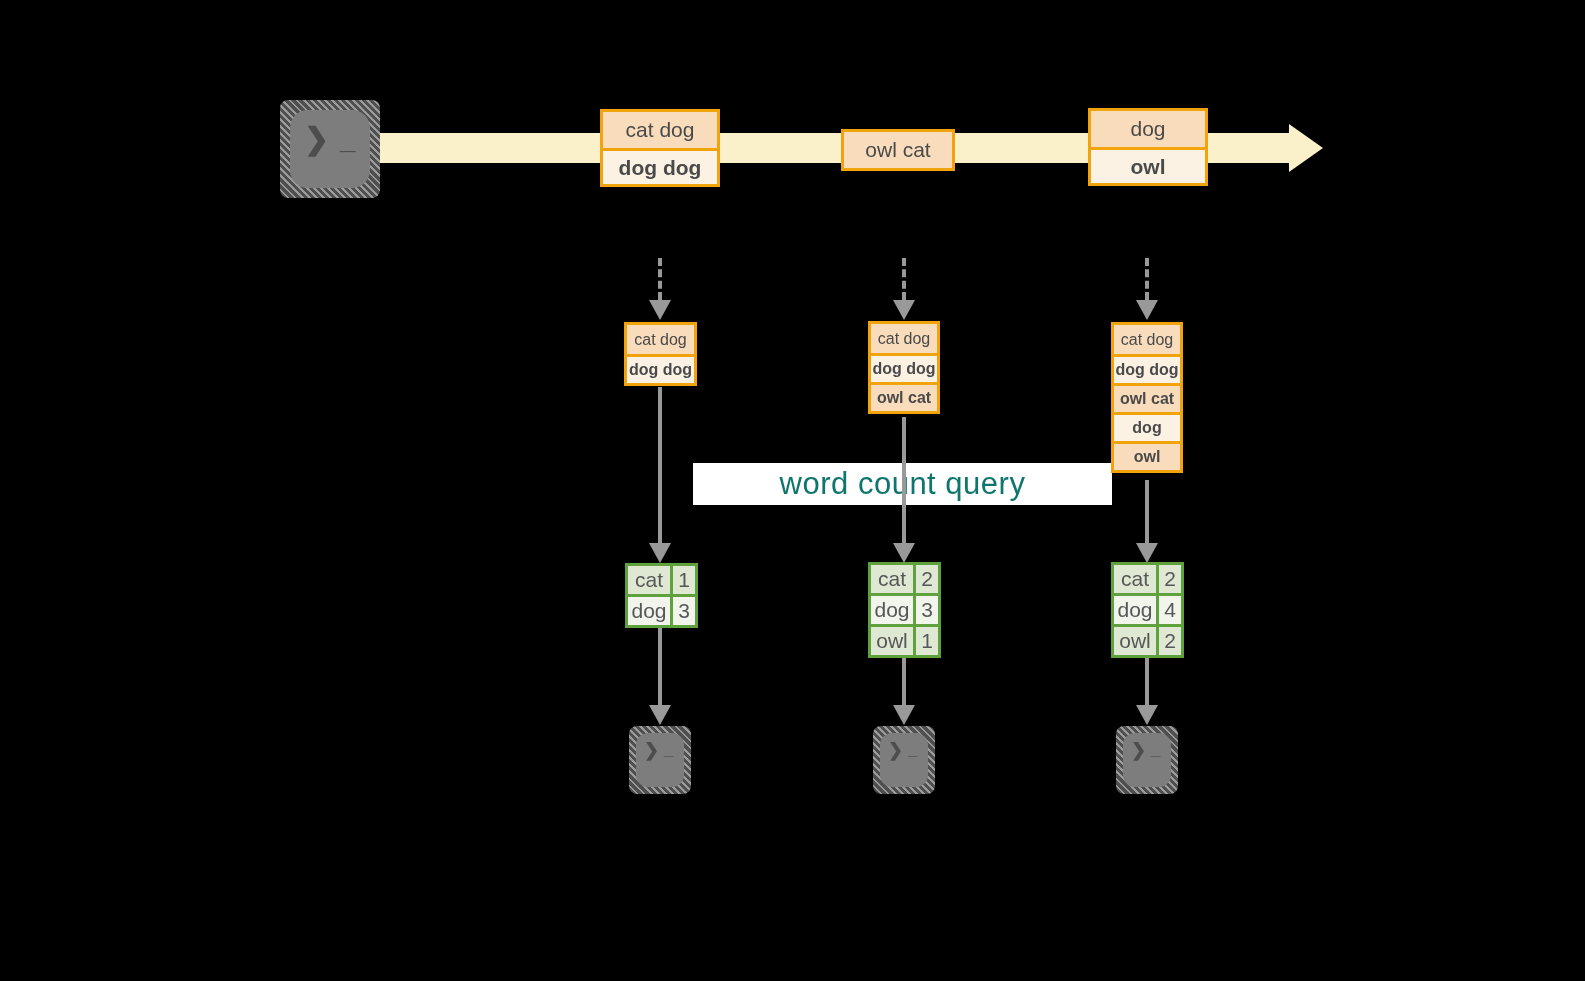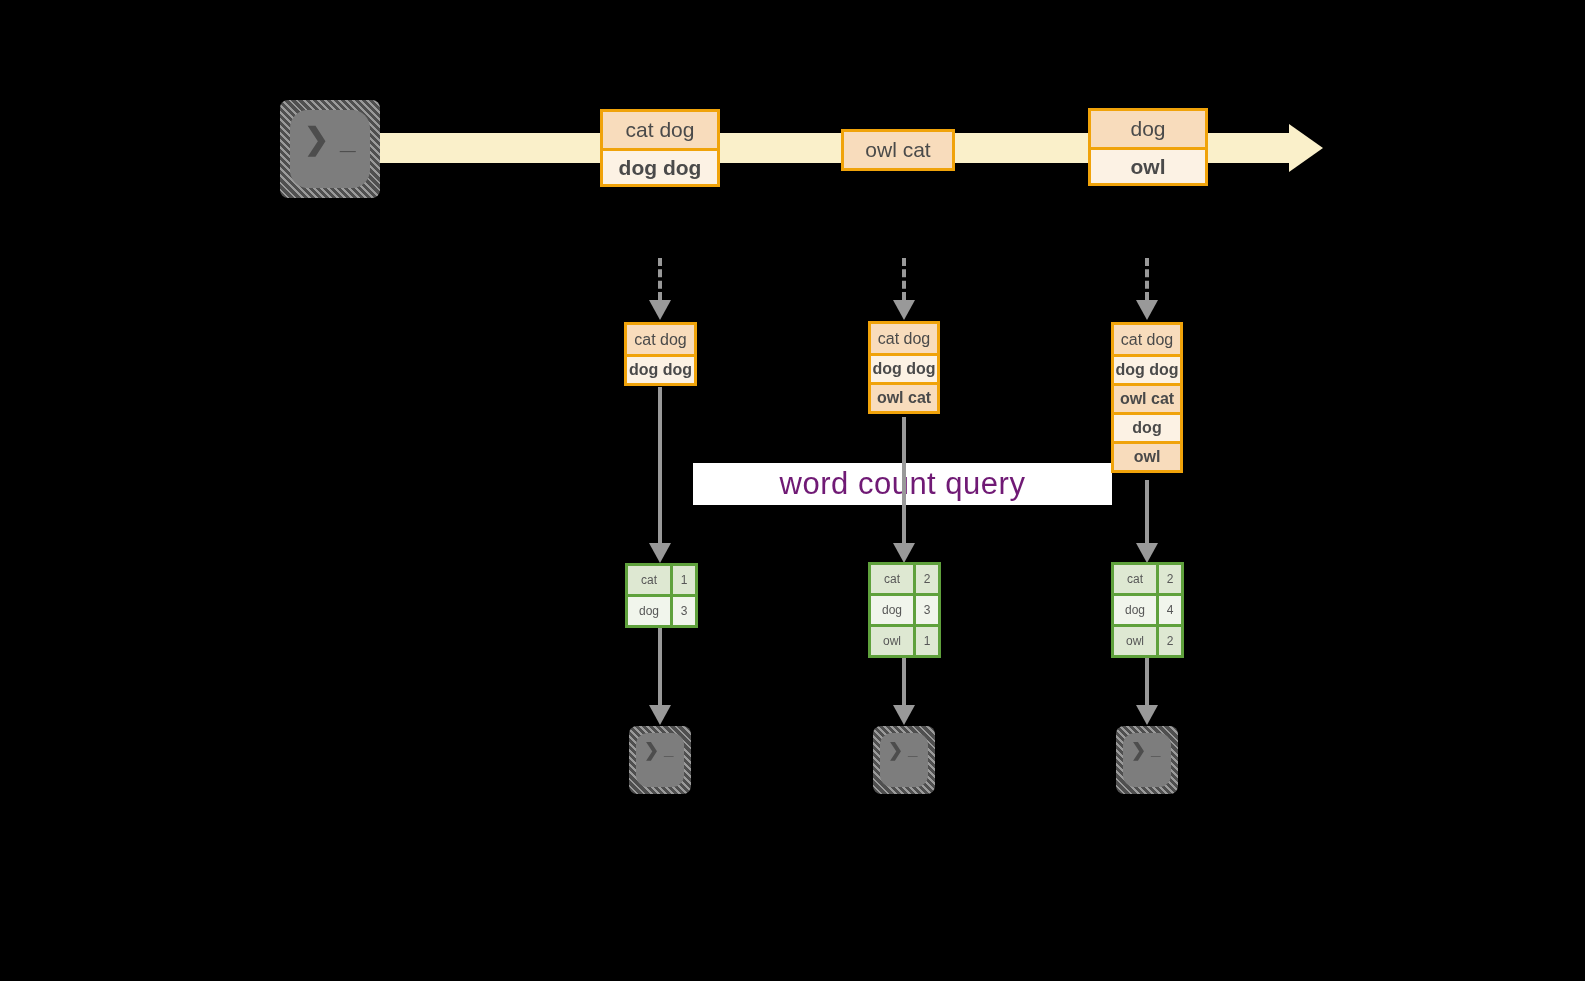--- a/index.html
+++ b/index.html
@@ -60,32 +60,32 @@
     border-top:20px solid var(--arrow-gray);
     transform:translateX(-50%);
   }
 
   
   .banner {
     position:absolute; background:#FFFFFF;
     display:flex; align-items:center; justify-content:center;
   }
   .banner span {
-    font-size:31px; font-weight:300; color:#701a75; letter-spacing:0.5px;
+    font-size:31px; font-weight:300; color:#0f766e; letter-spacing:0.5px;
     white-space:nowrap;
   }
 
   
   .count-table {
     position:absolute; background:var(--green-border); padding:3px;
     display:grid; grid-template-columns:42px 22px; gap:3px;
   }
   .count-table .cell {
     height:28px; display:flex; align-items:center; justify-content:center;
-    font-size:12px; color:#575757; background:var(--green-row-light);
+    font-size:21px; color:#575757; background:var(--green-row-light);
   }
   .count-table .cell:nth-child(4n+1),
   .count-table .cell:nth-child(4n+2) { background:var(--green-row-dark); }
 
   
   .term {
     position:absolute;
     background:repeating-linear-gradient(45deg, #9A9A9A 0 2px, #4F4F4F 2px 5px);
     border-radius:8px;
   }

